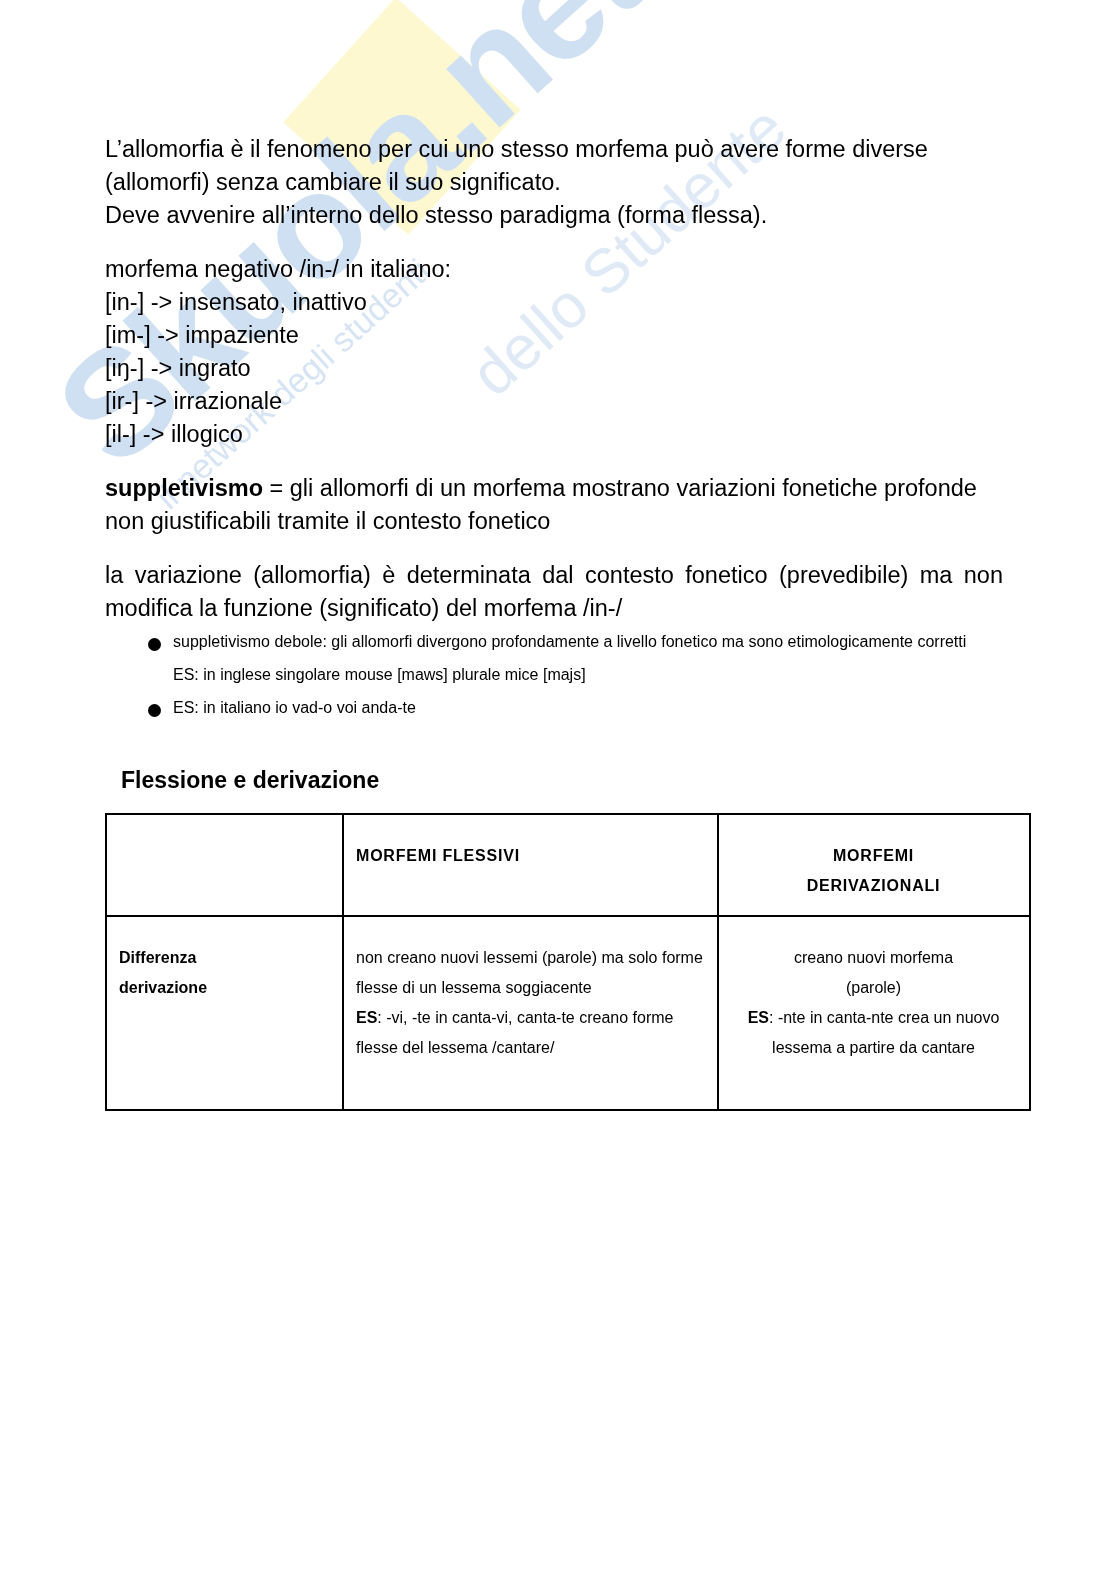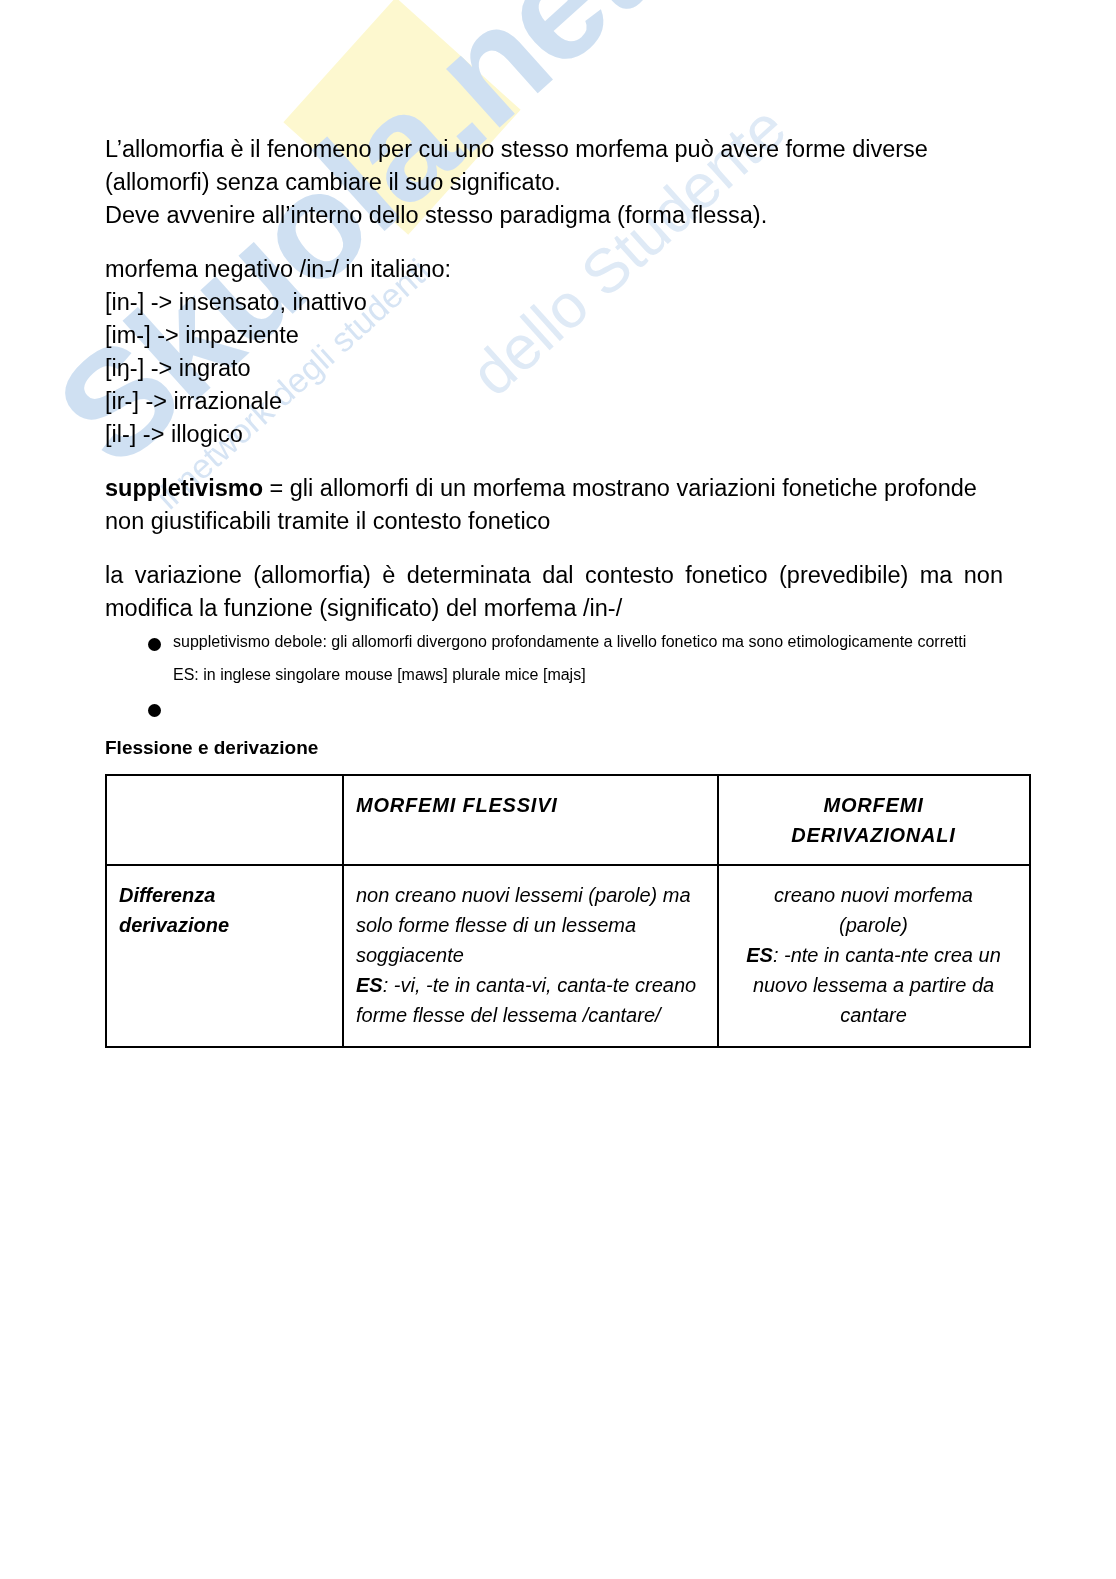--- a/index.html
+++ b/index.html
@@ -119,40 +119,39 @@
     left: 43px;
     top: 13px;
     width: 13px;
     height: 13px;
     border-radius: 50%;
     background: #000;
   }
   .sub-line { display: block; }
 
   h3.section-title {
-    font-size: 19px;
+    font-size: 23px;
     line-height: 33px;
     font-weight: bold;
-    margin: 0;
+    margin: 16px;
     padding: 0;
   }
 
   table.cmp {
     border-collapse: collapse;
     width: 843px;
     margin-top: 10px;
     table-layout: fixed;
   }
   table.cmp td {
     border: 2.2px solid #000;
     vertical-align: top;
-    padding: 14px 13px 14px 12px;
-    font-size: 20px;
+    padding: 26px 13px 14px 12px;
+    font-size: 16px;
     line-height: 30px;
-    font-style: italic;
   }
   td.col-a { width: 210px; }
   td.col-b { width: 348px; }
   td.col-c { width: 285px; text-align: center; }
   tr.head td { height: 52px; }
   tr.body td { height: 152px; }
   .cell-head { font-weight: bold; letter-spacing: 0.8px; }
   .cell-strong { font-weight: bold; }
 </style>
 </head>
@@ -187,20 +186,21 @@
     <p class="para gap-block"><span class="bold">suppletivismo</span><span> = gli allomorfi di un morfema mostrano variazioni fonetiche profonde non giustificabili tramite il contesto fonetico</span></p>
 
     <p class="para justify gap-block">la variazione (allomorfia) è determinata dal contesto fonetico (prevedibile) ma non modifica la funzione (significato) del morfema /in-/</p>
 
     <ul class="bullets">
       <li>
         <span class="sub-line">suppletivismo debole: gli allomorfi divergono profondamente a livello fonetico ma sono etimologicamente corretti</span>
         <span class="sub-line">ES: in inglese singolare mouse [maws] plurale mice [majs]</span>
       </li>
       <li>
+        <span class="sub-line">ES: in italiano io vad-o voi anda-te</span>
       </li>
     </ul>
 
     <h3 class="section-title" style="margin-top:40px;">Flessione e derivazione</h3>
 
     <table class="cmp">
       <tbody>
         <tr class="head">
           <td class="col-a"></td>
           <td class="col-b cell-head">MORFEMI FLESSIVI</td>

